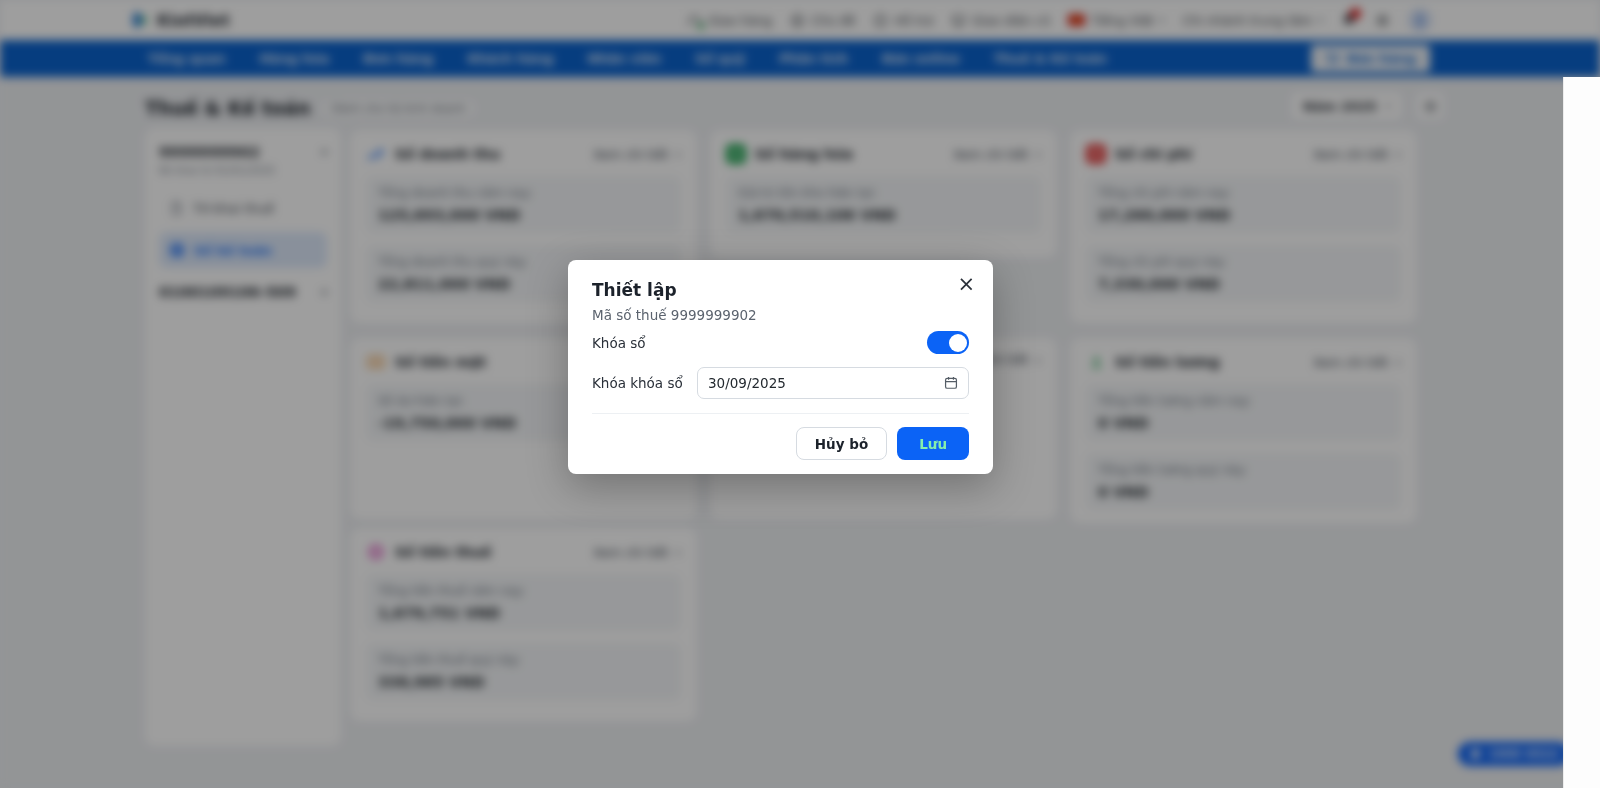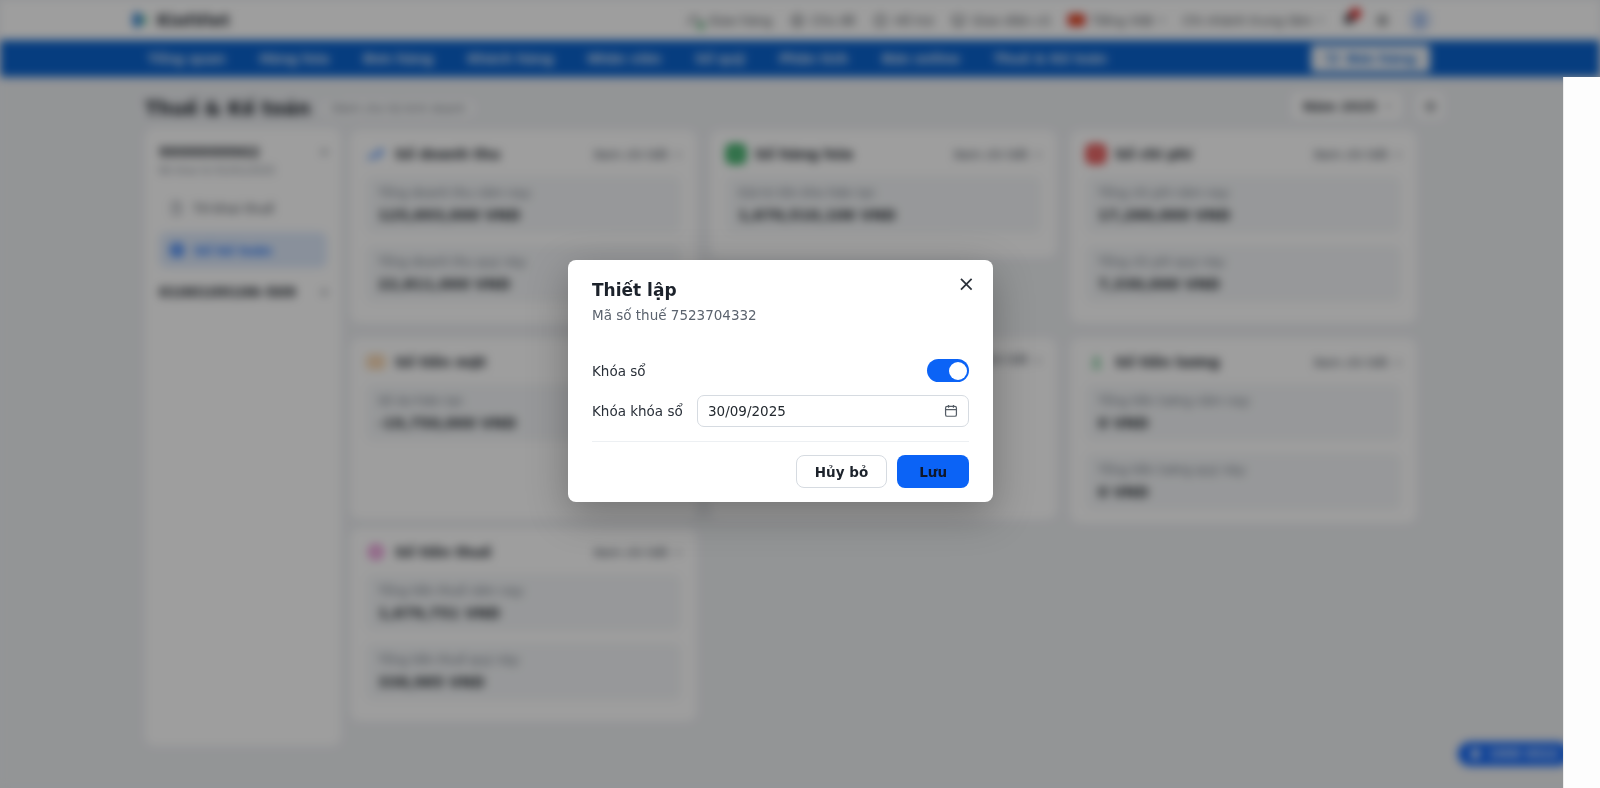--- a/index.html
+++ b/index.html
@@ -68,32 +68,32 @@
   
   .overlay { position:absolute; inset:0; background:rgba(0,0,0,0.38); z-index:10; }
   .scroll-gutter { position:absolute; top:77px; right:0; width:37px; height:711px; background:#fdfdfd; z-index:20; border-left:1px solid #ececec; }
 
   
   .modal { position:absolute; left:568px; top:260px; width:425px; background:#fff; border-radius:8px;
     box-shadow:0 12px 40px rgba(0,0,0,.28); z-index:30; padding:20px 24px 14px; }
   .modal-title { font-size:17px; font-weight:700; color:#1c222b; }
   .modal-sub { font-size:13.5px; color:#5b636e; margin-top:7px; }
   .modal-close { position:absolute; top:14px; right:18px; font-size:21px; color:#2a3039; cursor:pointer; line-height:1; }
-  .form { margin-top:36px; }
+  .form { margin-top:8px; }
   .form-row { display:flex; align-items:center; margin-bottom:13px; }
   .form-label { width:105px; flex:none; font-size:13.5px; color:#2a3039; }
   .toggle { margin-left:auto; width:42px; height:23px; border-radius:12px; background:#0b63f6; position:relative; cursor:pointer; }
   .toggle .knob { position:absolute; right:2.5px; top:2.5px; width:18px; height:18px; border-radius:50%; background:#fff; }
   .date-wrap { flex:1; height:32px; border:1px solid #d6dbe1; border-radius:7px; display:flex; align-items:center; padding:0 10px; gap:20px; background:#fff; }
   .date-input { border:none; outline:none; flex:1; font-size:13.5px; color:#23292f; font-family:inherit; background:transparent; padding:0; }
   .note { background:#f6f7f8; border:1px solid #e4e7eb; border-radius:8px; padding:8px 12px; font-size:12.8px; line-height:1.55; color:#2c3540; }
   .modal-footer { border-top:1px solid #edf0f3; margin-top:14px; padding-top:13px; display:flex; justify-content:flex-end; gap:10px; }
   .btn { height:33px; border-radius:8px; font-size:13.5px; font-weight:700; display:flex; align-items:center; padding:0 18px; cursor:pointer; }
   .btn-cancel { background:#fff; border:1px solid #d6dbe1; color:#1c222b; }
-  .btn-save { background:#0b63f6; border:none; color:#0f172a; padding:0 22px; }
+  .btn-save { background:#0b63f6; border:none; color:#86efac; padding:0 22px; }
 
   svg { display:block; }
 </style>
 </head>
 <body>
 
 <div class="app">
 
   <div class="topbar">
     <div class="brand">
@@ -422,21 +422,21 @@
   </div>
 
 </div>
 
 <div class="overlay"></div>
 
 <div class="scroll-gutter"></div>
 
 <div class="modal">
   <div class="modal-title">Thiết lập</div>
-  <div class="modal-sub">Mã số thuế 7523704332</div>
+  <div class="modal-sub">Mã số thuế 9999999902</div>
   <div class="modal-close">×</div>
 
   <div class="form">
     <div class="form-row">
       <span class="form-label">Khóa sổ</span>
       <span class="toggle">
           <span class="knob"></span>
         </span>
     </div>
     <div class="form-row">

